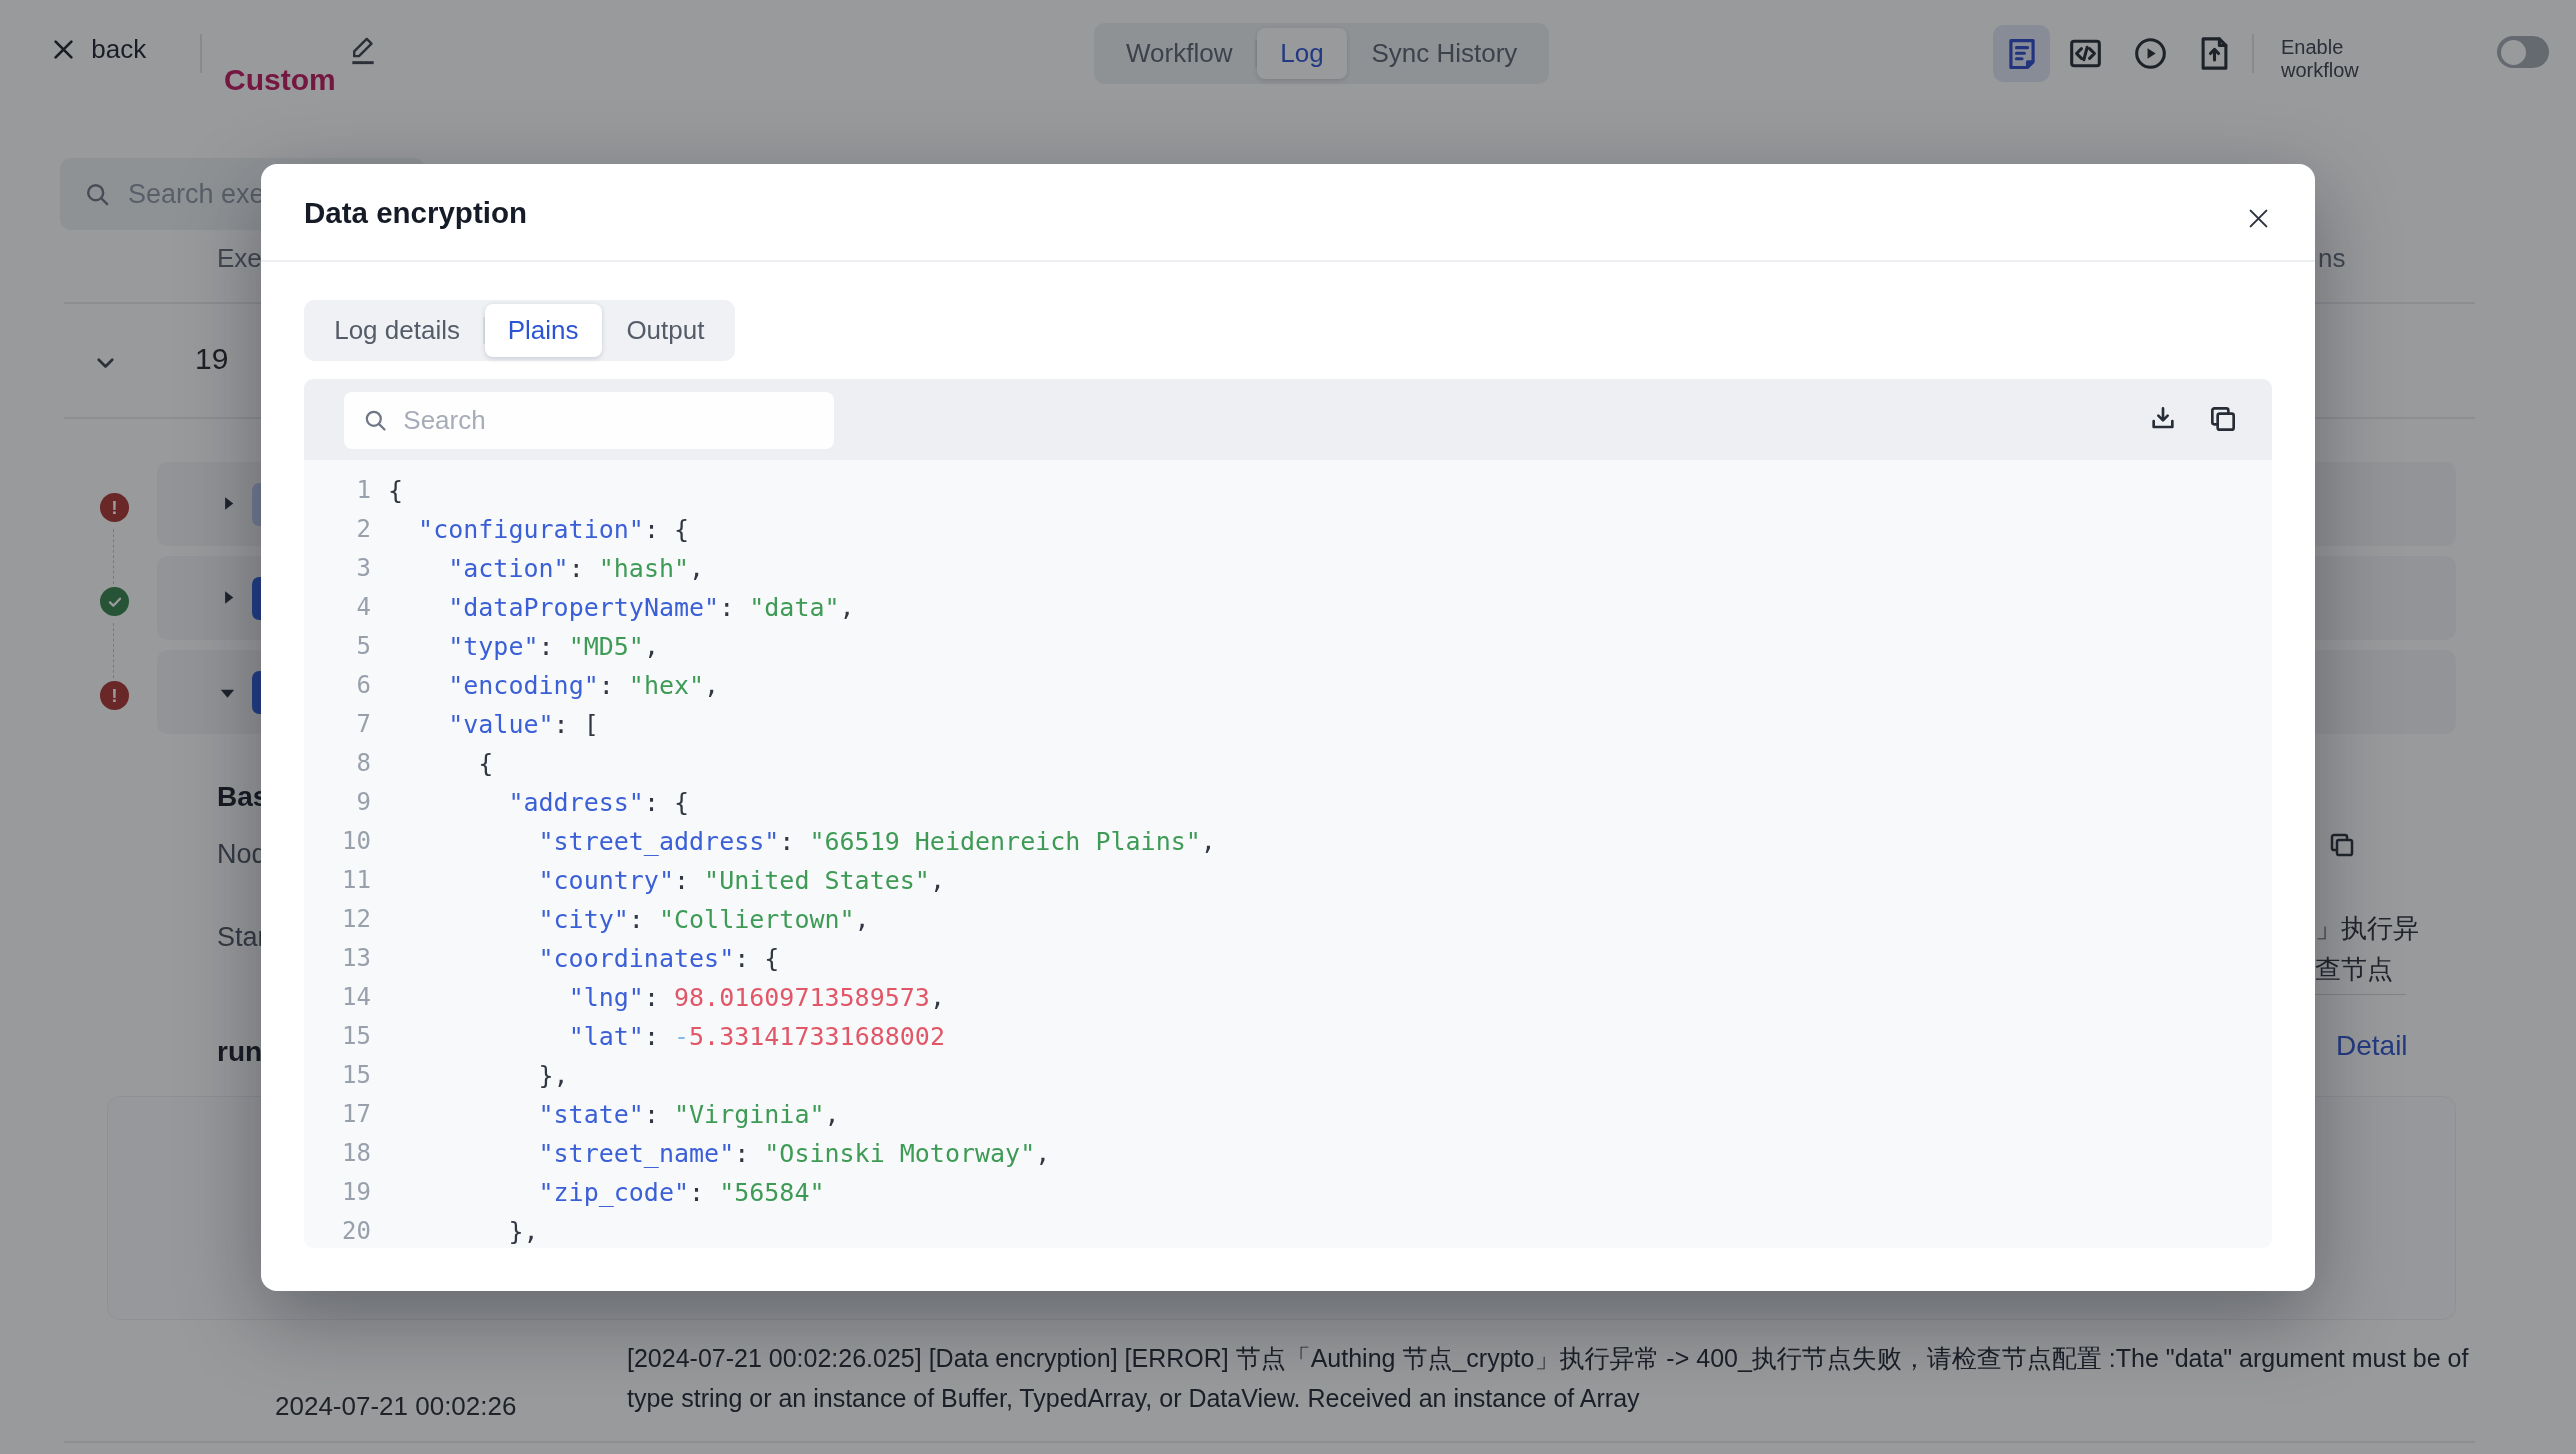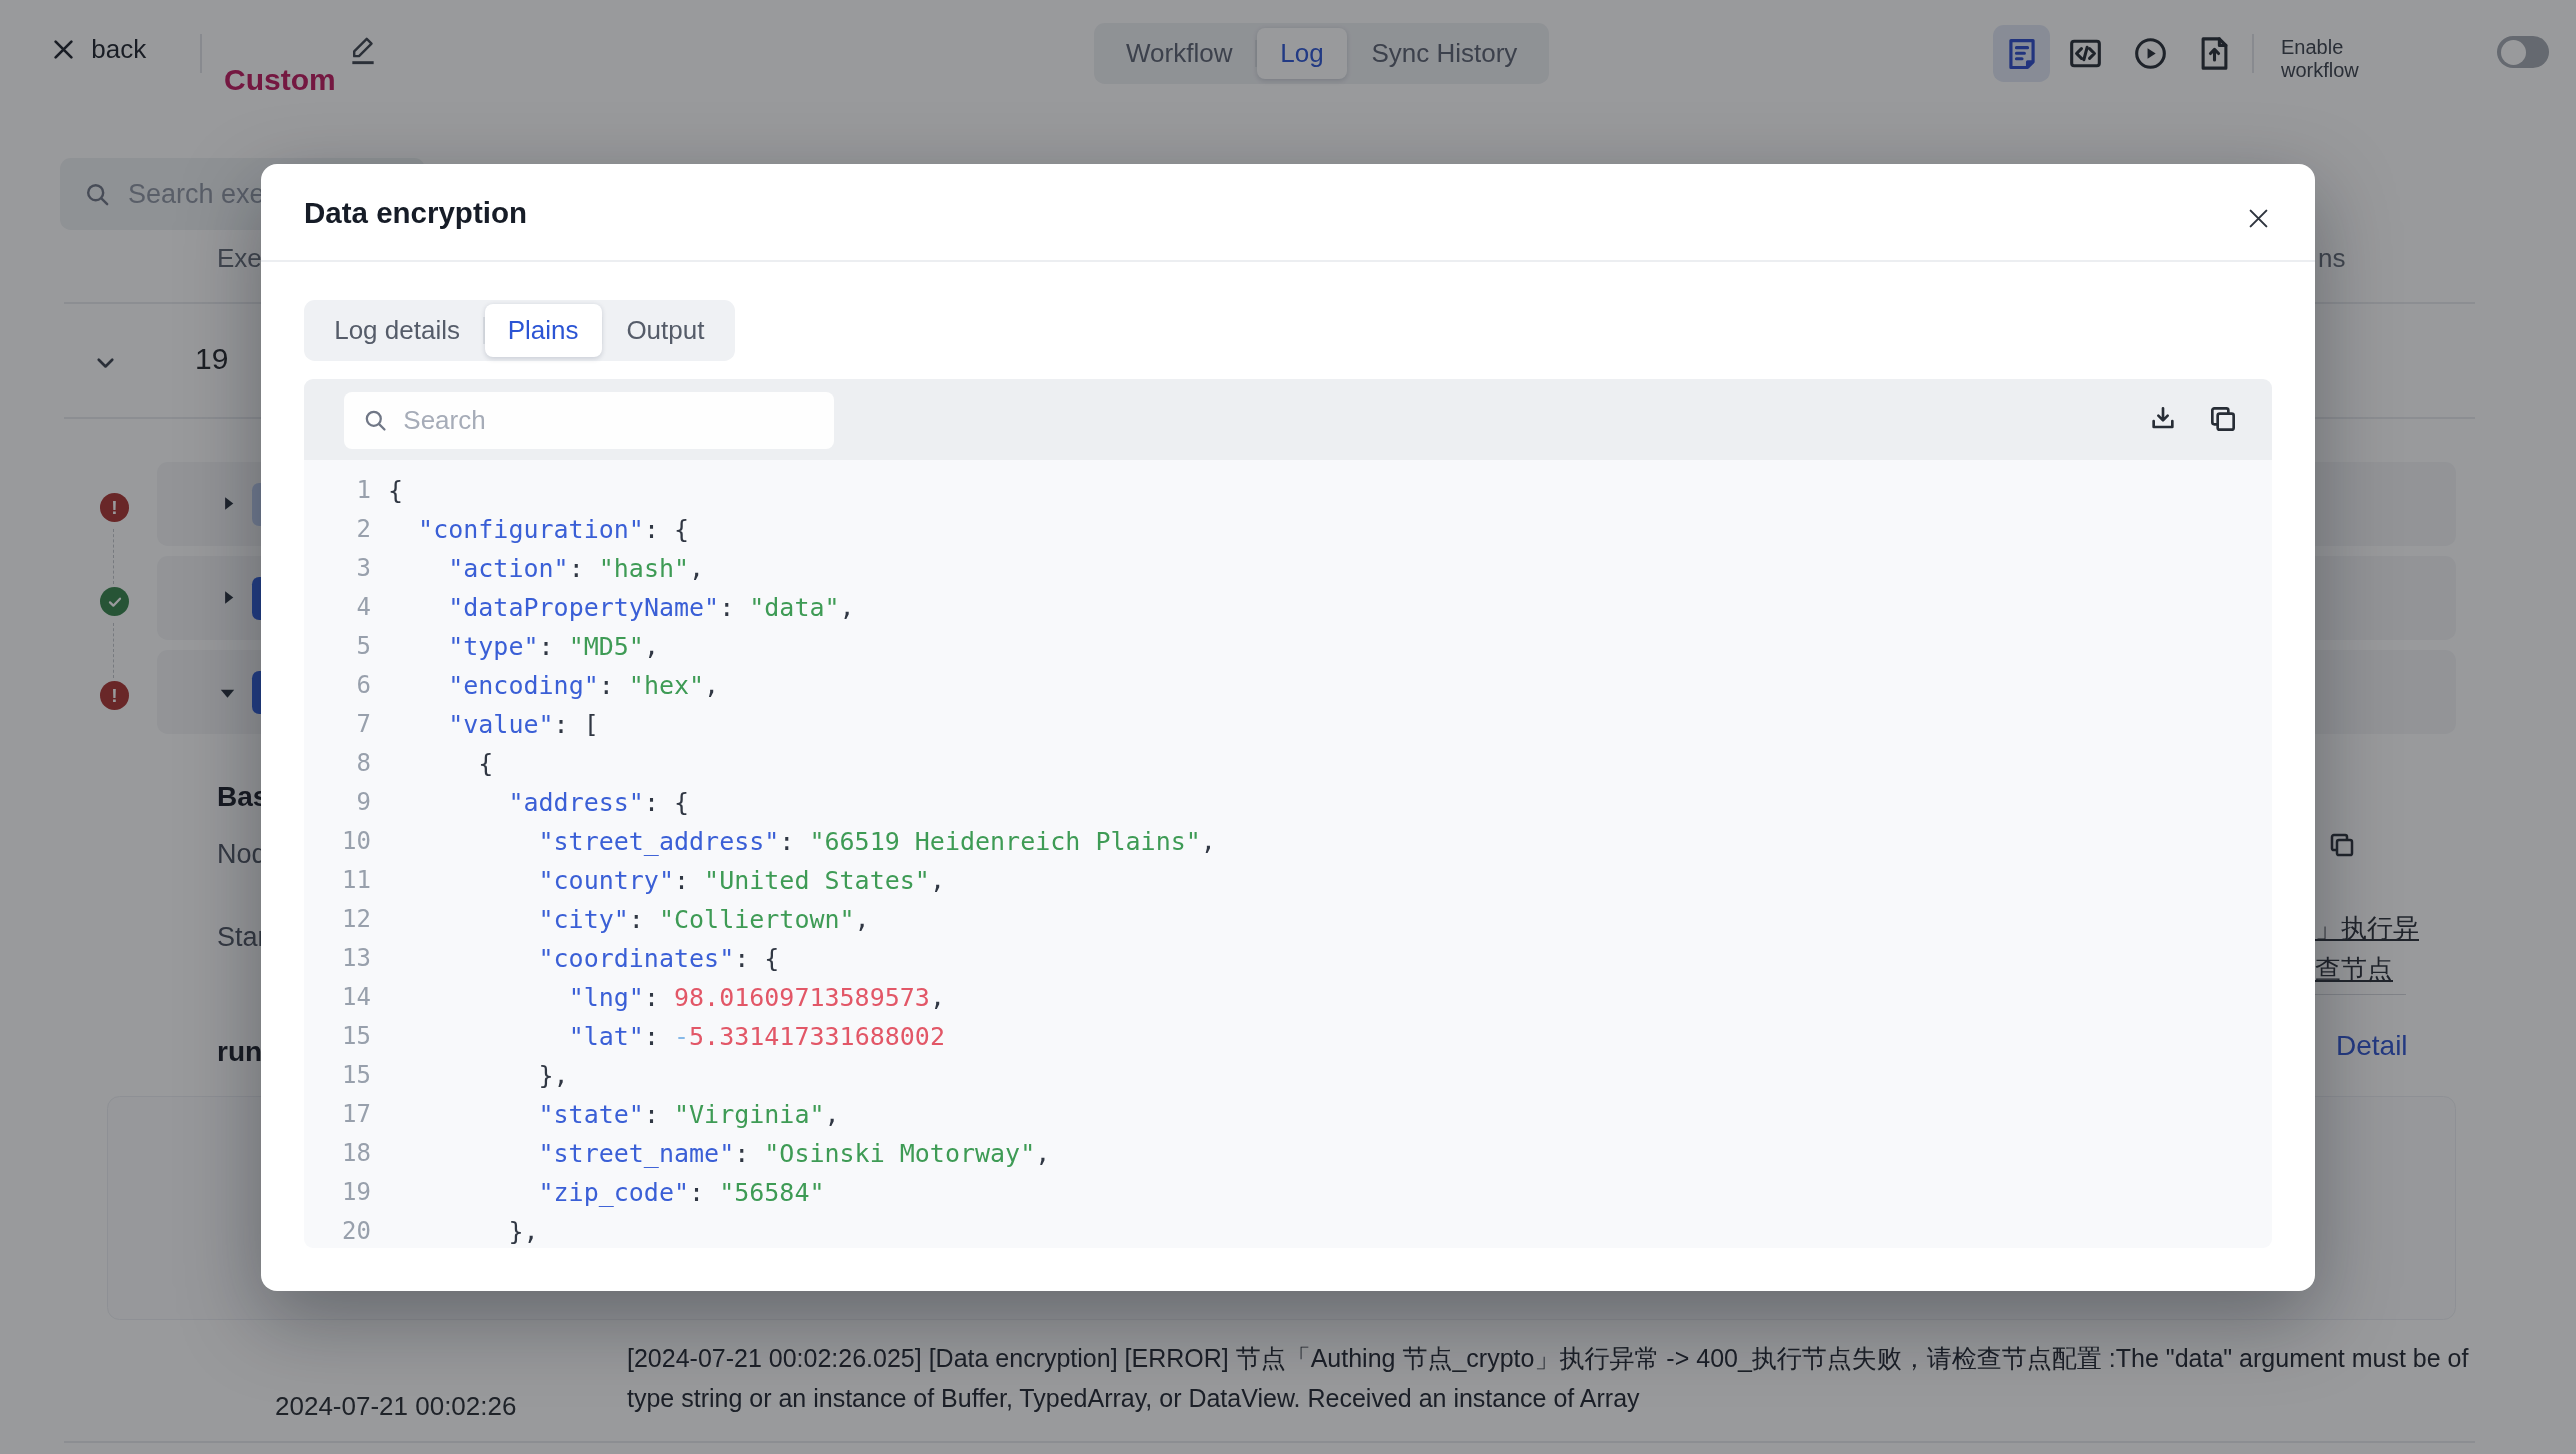--- a/index.html
+++ b/index.html
@@ -36,21 +36,21 @@
   .grp-num { position:absolute; left:195px; top:342px; font-size:30px; color:#20242a; }
   .node-row { position:absolute; left:157px; width:2299px; height:84px; background:#f4f5f7; border-radius:10.7px; }
   .badge { position:absolute; left:100px; width:29px; height:29px; border-radius:50%; color:#fff; font-size:19px; font-weight:700; display:flex; align-items:center; justify-content:center; }
   .badge.err { background:#a93230; }
   .badge.ok  { background:#35834a; }
   .dashline { position:absolute; left:113px; width:0; border-left:1.8px dashed #c3c7cc; }
   .tri { position:absolute; color:#262d3b; }
   .chip { position:absolute; width:39px; height:43px; border-radius:7.2px; }
   .sec-label { position:absolute; left:217px; font-size:27px; color:#4d5462; }
   .sec-label.bold { font-weight:700; color:#191e28; font-size:28px; }
-  .frag-cn { position:absolute; left:2315px; font-size:26px; color:#2a2f38; white-space:nowrap;text-decoration:underline; }
+  .frag-cn { position:absolute; left:2315px; font-size:26px; color:#2a2f38; white-space:nowrap; }
   .frag-underline { border-bottom:1.8px solid #d4d7dc; padding-bottom:7.2px; padding-right:12.5px; }
   .detail-link { position:absolute; left:2336px; top:1030px; font-size:28px; color:#2f54d0; cursor:pointer; }
   .mini-copy { position:absolute; left:2327px; top:830px; color:#2a2f38; }
   .bottom-card { position:absolute; left:107px; top:1096px; width:2349px; height:224px; background:#fbfbfd; border:1.8px solid #eceef2; border-radius:12.5px; }
   .log-time { position:absolute; left:275px; top:1358px; font-size:26px; color:#262b33;margin-top:33px; }
   .log-msg { position:absolute; left:627px; top:1338px; width:1887px; font-size:25px; line-height:40px; color:#202631; }
 
   
   .dim { position:absolute; left:0; top:0; width:2576px; height:1454px; background:rgba(23,25,29,0.44); z-index:10; }
 

